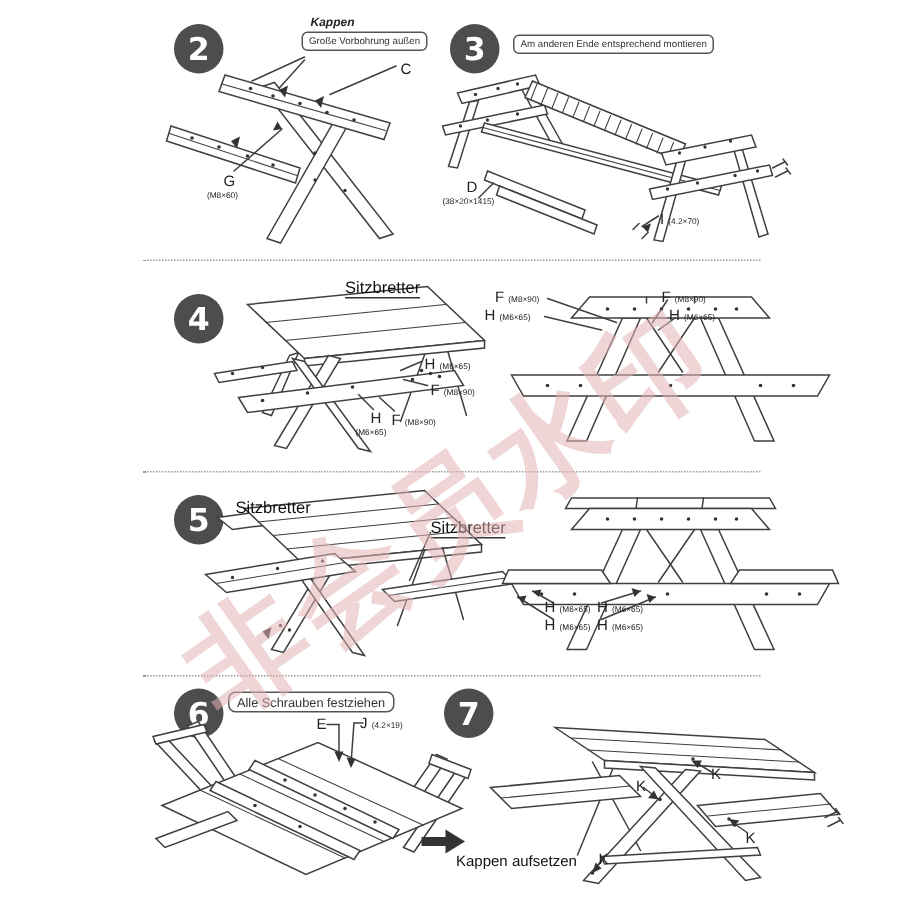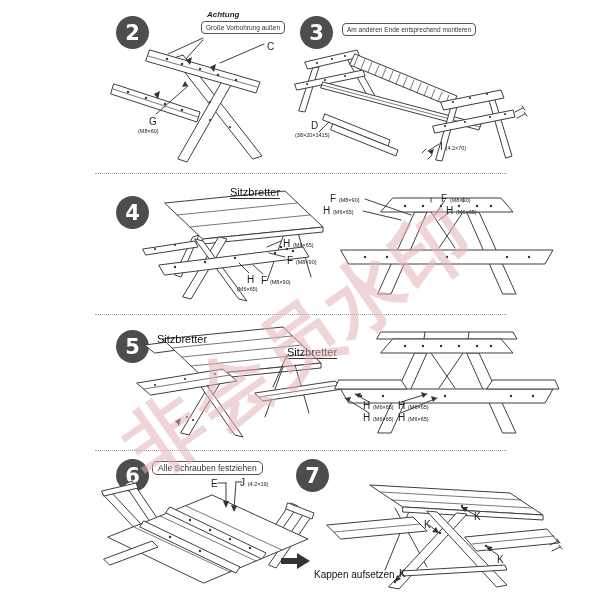--- a/index.html
+++ b/index.html
@@ -32,21 +32,21 @@
 </style>
 </head>
 <body>
 
 <div id="canvas">
 
   <div class="badge" style="left:116px;top:16px;">
     <span>2</span>
   </div>
 
-  <div class="achtung" style="left:207px;top:10px;">Achtung</div>
+  <div class="achtung" style="left:207px;top:10px;">Kappen</div>
   <div class="note-box" style="left:201px;top:21px;">Große Vorbohrung außen</div>
 
   <svg class="draw" style="left:110px;top:30px;" width="190" height="135" viewBox="0 0 190 135">
     <line x1="93" y1="8" x2="58" y2="24"></line>
     <line x1="93" y1="10" x2="75" y2="30"></line>
     <polygon class="f" points="64,28 73,25 152,126 143,129"></polygon>
     <polygon class="f" points="116,45 125,48 77,132 68,129"></polygon>
     <circle class="dot" cx="100" cy="72" r="1.1"></circle>
       <circle class="dot" cx="120" cy="97" r="1.1"></circle>
     <circle class="dot" cx="100" cy="90" r="1.1"></circle>
@@ -388,17 +388,17 @@
       <polygon class="arr" points="80,107 82,100 86,104"></polygon>
   </svg>
   <div class="lbl" style="left:424px;top:519px;">K</div>
   <div class="lbl" style="left:474px;top:511px;">K</div>
   <div class="lbl" style="left:497px;top:554px;">K</div>
   <div class="lbl" style="left:399px;top:568px;">K</div>
 
   <svg class="draw" style="left:281px;top:553px;" width="30" height="16" viewBox="0 0 30 16">
     <polygon class="arr" points="0,5 16,5 16,0 29,8 16,16 16,11 0,11"></polygon>
   </svg>
-  <div class="kappen-caption" style="left:287px;top:569px;padding-left:27px;">Kappen aufsetzen</div>
+  <div class="kappen-caption" style="left:277px;top:569px;padding-left:27px;">Kappen aufsetzen</div>
 
   <div class="watermark">非会员水印</div>
 
 </div>
 
 </body></html>

